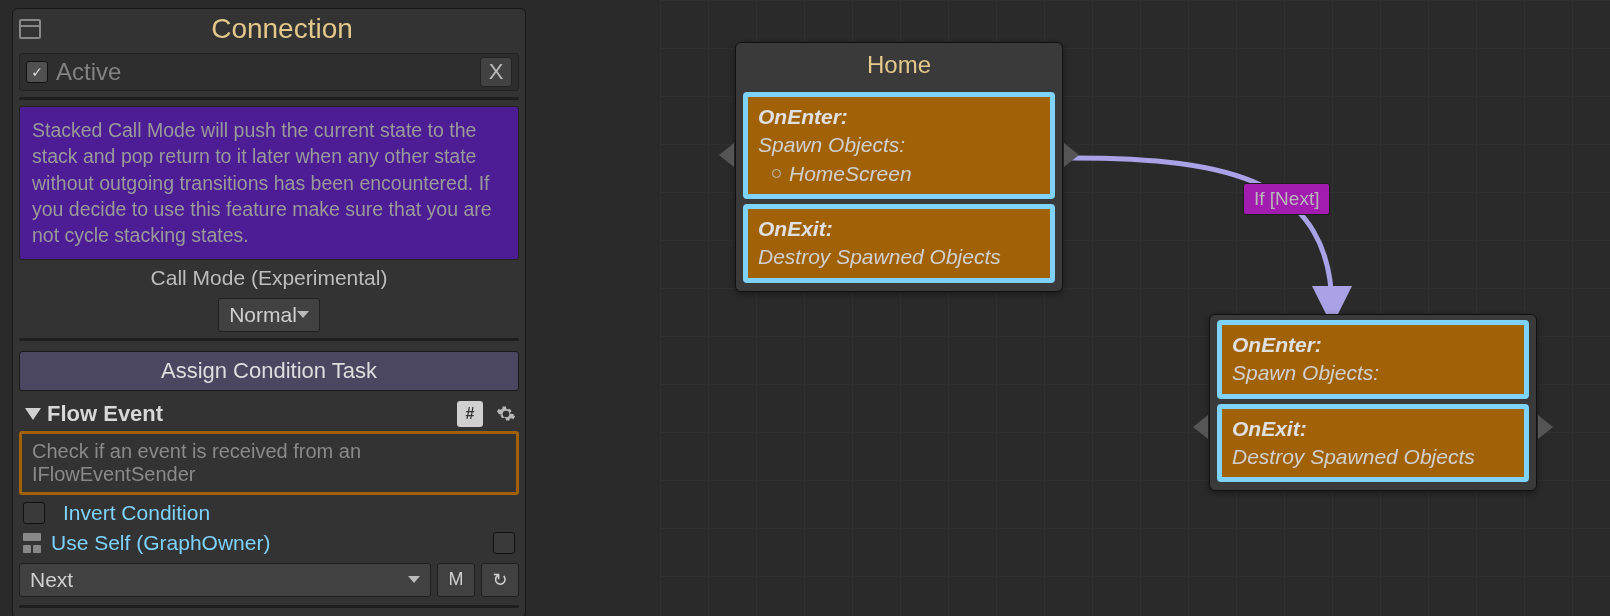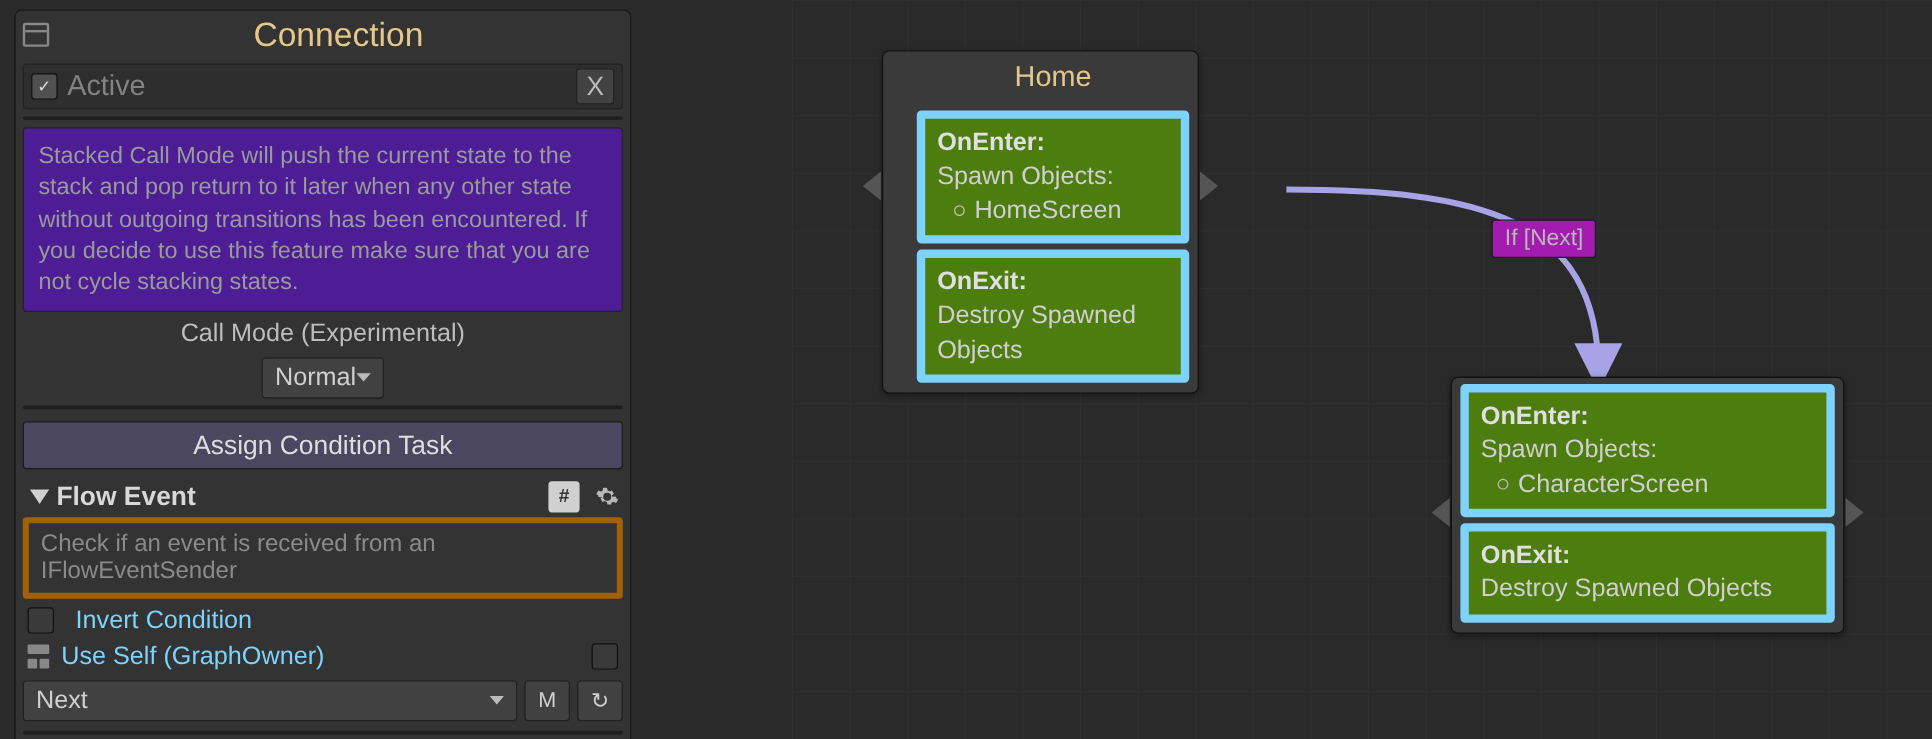--- a/index.html
+++ b/index.html
@@ -108,21 +108,21 @@
     display:flex;align-items:center;margin:10px 8px 4px 8px;gap:6px;
   }
   .tri-down{width:0;height:0;border-left:8px solid transparent;border-right:8px solid transparent;border-top:12px solid #d0d0d0;margin-left:4px;}
   .section-title{font-size:22px;color:#d8d8d8;font-weight:600;flex:1;}
   .hash-badge{
     width:26px;height:26px;background:#d0d0d0;border-radius:3px;color:#333;
     display:flex;align-items:center;justify-content:center;font-size:16px;font-weight:bold;
   }
   .gear{width:22px;height:22px;color:#c0c0c0;display:flex;align-items:center;justify-content:center;margin-left:6px;}
   .desc-box{
-    margin:4px 6px;border:5px solid #a16207;border-radius:3px;background:#333333;
+    margin:4px 6px;border:3px solid #a16207;border-radius:3px;background:#333333;
     padding:6px 10px;font-size:20px;color:#8a8a8a;
   }
   .sub-row{
     display:flex;align-items:center;margin:6px 10px;gap:10px;font-size:21px;color:#7dd3fc;
   }
   .link-icon{display:flex;gap:2px;}
   .link-icon span{width:8px;height:8px;background:#888;border-radius:1px;}
   .link-icon .top{width:18px;}
   .bottom-row{
     display:flex;align-items:center;margin:8px 6px 2px 6px;gap:6px;
@@ -135,22 +135,22 @@
   
   .node{
     position:absolute;background:#3a3a3a;border:1px solid #111;border-radius:6px;
     box-shadow:0 2px 6px rgba(0,0,0,0.4);
   }
   .node-title{
     text-align:center;color:#e4c88b;font-size:24px;font-weight:500;
     padding:8px 10px;
   }
   .node-sec{
-    margin:5px 7px;background:#4d7c0f;border:7px solid #7dd3fc;border-radius:4px;
-    padding:6px 10px;font-size:21px;color:#d0d0d0;line-height:1.35;
+    margin:5px 7px;background:#a16207;border:5px solid #7dd3fc;border-radius:4px;
+    padding:6px 10px;font-size:21px;color:#d0d0d0;line-height:1.35;font-style:italic;
   }
   .node-sec b{font-weight:700;color:#e0e0e0;}
   .bullet{display:flex;align-items:center;gap:8px;padding-left:14px;}
   .bullet::before{content:"";width:7px;height:7px;border:1.5px solid #c0c0c0;border-radius:50%;}
   .port{
     position:absolute;width:0;height:0;
   }
   .port.left{left:-17px;border-top:12px solid transparent;border-bottom:12px solid transparent;border-right:15px solid #555;}
   .port.right{right:-17px;border-top:12px solid transparent;border-bottom:12px solid transparent;border-left:15px solid #555;}
 
@@ -173,21 +173,21 @@
   <defs>
     <marker id="arr" viewBox="0 0 10 10" refX="6" refY="5" markerWidth="8" markerHeight="8" orient="auto">
       <path d="M 0 0 L 10 5 L 0 10 z" fill="#a9a2e6"></path>
     </marker>
   </defs>
   <path d="M 1072 158 C 1230 158, 1332 180, 1332 310" stroke="#a9a2e6" stroke-width="5" fill="none" marker-end="url(#arr)"></path>
 </svg>
 
 <div class="edge-label">If [Next]</div>
 
-<div class="node" style="left:735px;top:42px;width:264px;padding-left:21px;">
+<div class="node" style="left:735px;top:42px;width:328px;">
   <div class="port left" style="top:100px;"></div>
   <div class="port right" style="top:100px;"></div>
   <div class="node-title">Home</div>
   <div class="node-sec">
     <div><b>OnEnter:</b></div>
     <div>Spawn Objects:</div>
     <div class="bullet">
         <span>HomeScreen</span>
       </div>
   </div>
@@ -196,23 +196,20 @@
     <div>Destroy Spawned Objects</div>
   </div>
 </div>
 
 <div class="node" style="left:1209px;top:314px;width:328px;">
   <div class="port left" style="top:100px;"></div>
   <div class="port right" style="top:100px;"></div>
   <div class="node-sec">
     <div><b>OnEnter:</b></div>
     <div>Spawn Objects:</div>
-    <div class="bullet">
-        <span>CharacterScreen</span>
-      </div>
   </div>
   <div class="node-sec" style="margin-bottom:8px;">
     <div><b>OnExit:</b></div>
     <div>Destroy Spawned Objects</div>
   </div>
 </div>
 
 <div class="panel">
   <div class="panel-title-row">
     <div class="window-icon"></div>

